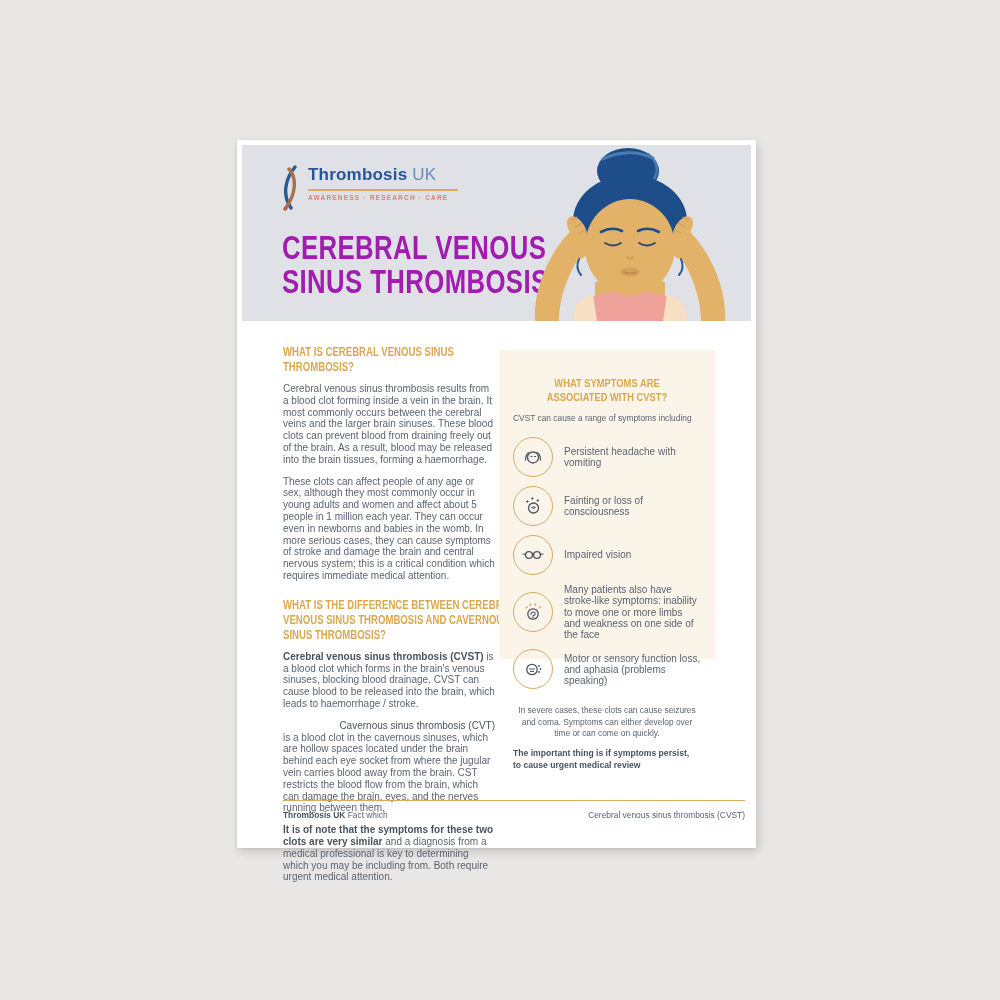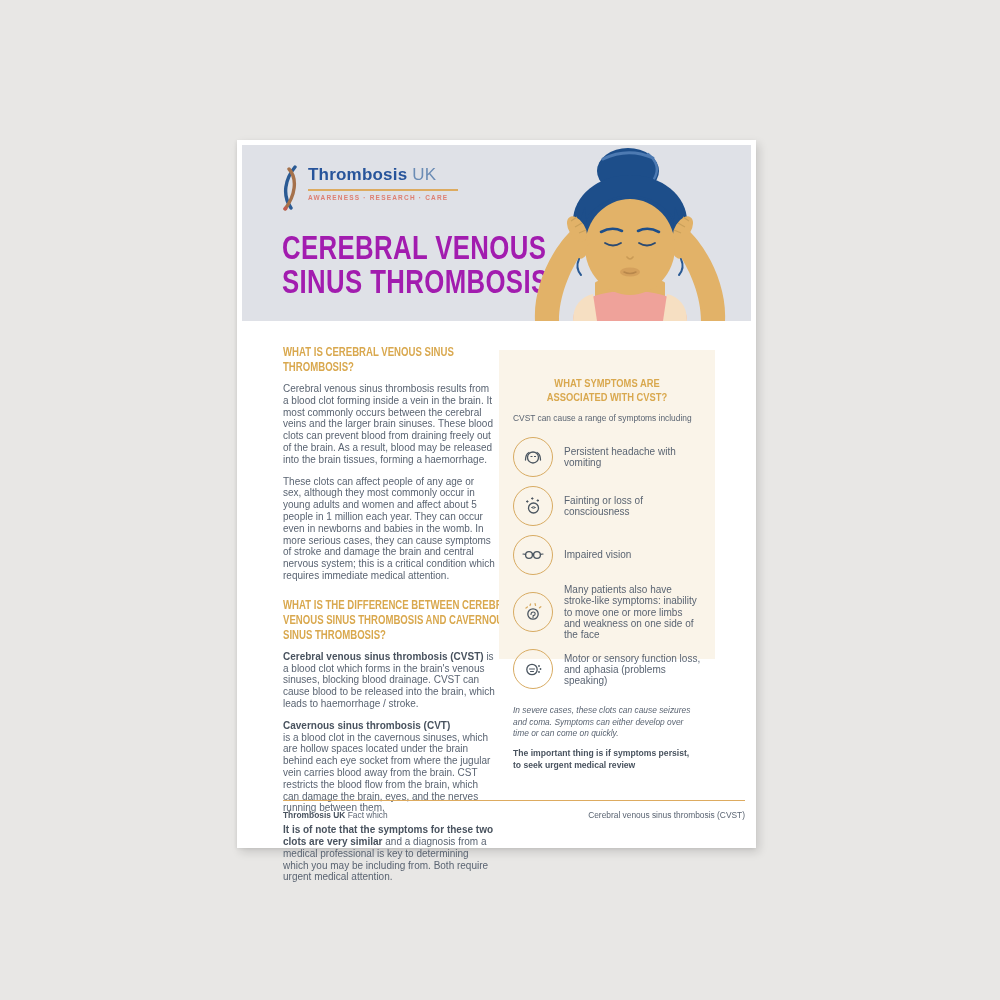--- a/index.html
+++ b/index.html
@@ -29,37 +29,37 @@
   .doc-title{position:absolute;left:40px;top:86px;color:#a21caf;font-weight:bold;}
   .doc-title div{font-size:33px;line-height:34px;letter-spacing:0.5px;transform:scaleX(0.78);transform-origin:0 0;white-space:nowrap;}
   .woman{position:absolute;right:6px;bottom:0;width:230px;height:176px;}
   
   .left-col{position:absolute;left:46px;top:205px;width:212px;}
   .gold-h{color:#d9a84e;font-weight:bold;margin:0 0 8px 0;}
   .gold-h div{font-size:12px;line-height:15px;transform:scaleX(0.8);transform-origin:0 0;white-space:nowrap;}
   .left-col p{color:#5a6472;font-size:10px;line-height:11.8px;margin:0 0 10px 0;}
   .left-col p strong{color:#49535f;}
   .sec2{margin-top:16px;}
-  .lead-block{display:block;color:#49535f;font-weight:bold;}
+  .lead-block{display:block;color:#49535f;font-weight:normal;text-align:right;}
   
   .panel{
     position:absolute;left:262px;top:210px;width:216px;height:309px;
     background:#faf4e9;box-sizing:border-box;padding:26px 14px 0 14px;
   }
   .panel-h{color:#d9a84e;font-weight:bold;text-align:center;margin-bottom:9px;}
   .panel-h div{font-size:11px;line-height:14px;transform:scaleX(0.85);transform-origin:50% 0;white-space:nowrap;}
   .panel-sub{font-size:8.4px;color:#5a6472;margin-bottom:14px;}
   .sym-item{display:flex;align-items:center;margin-bottom:9px;}
   .sym-icon{
     width:38px;height:38px;border-radius:50%;border:1px solid #d8ab62;
     flex:0 0 auto;display:flex;align-items:center;justify-content:center;margin-right:11px;
     background:transparent;
   }
   .sym-label{font-size:10px;line-height:11.3px;color:#5a6472;}
-  .panel-note{font-size:8.4px;line-height:11.3px;color:#5a6472;text-align:left;margin-top:16px;font-style:italic;}
+  .panel-note{font-size:8.4px;line-height:11.3px;color:#5a6472;text-align:center;margin-top:16px;}
   .panel-important{font-size:8.6px;line-height:11.5px;color:#49535f;font-weight:bold;text-align:left;margin-top:9px;}
   
   .footer-rule{position:absolute;left:46px;top:660px;width:462px;border-top:1.5px solid #ddab60;}
   .footer-row{
     position:absolute;left:46px;top:670px;width:462px;
     display:flex;justify-content:space-between;
     font-size:8.4px;color:#5a6472;
   }
   .footer-row strong{color:#49535f;}
   svg{display:block;}
@@ -211,21 +211,21 @@
           <circle cx="18.5" cy="11" r="0.9" fill="#4a5560"></circle>
           <circle cx="17" cy="14" r="0.9" fill="#4a5560"></circle>
         </svg>
       </div>
       <div class="sym-label">Motor or sensory function loss, and aphasia (problems speaking)</div>
     </div>
 
     <div class="panel-note">In severe cases, these clots can cause seizures and coma. Symptoms can either develop over time or can come on quickly.</div>
     <div class="panel-important">
       <div>The important thing is if symptoms persist,</div>
-      <div>to seek urgent medical review</div>
+      <div>to cause urgent medical review</div>
     </div>
   </div>
 
   <div class="footer-rule"></div>
   <div class="footer-row">
     <div><strong>Thrombosis UK</strong><span> Fact which</span></div>
     <div>Cerebral venous sinus thrombosis (CVST)</div>
   </div>
 
 </div>

